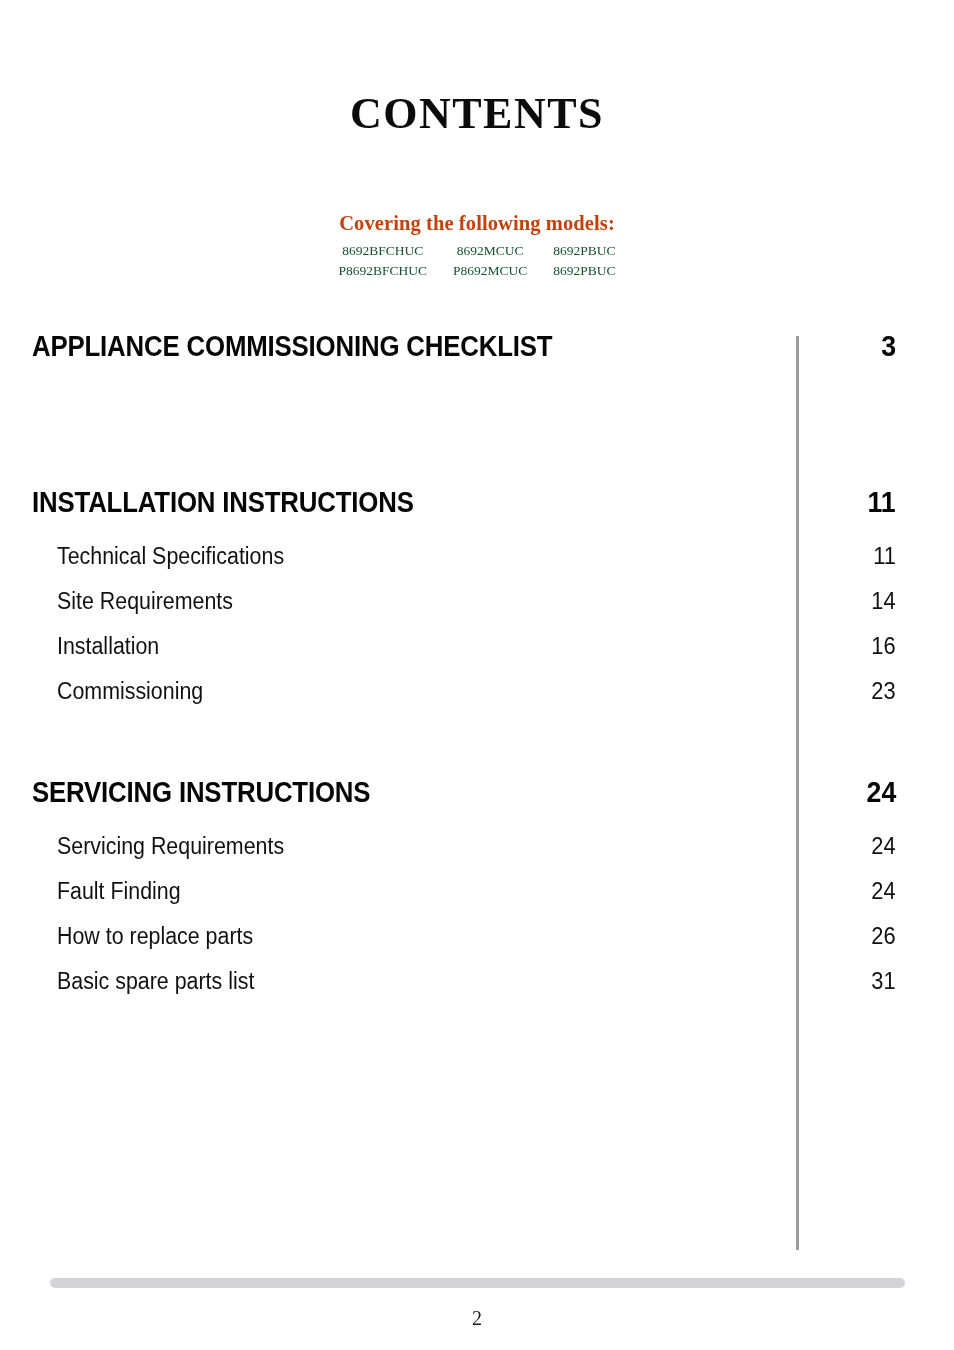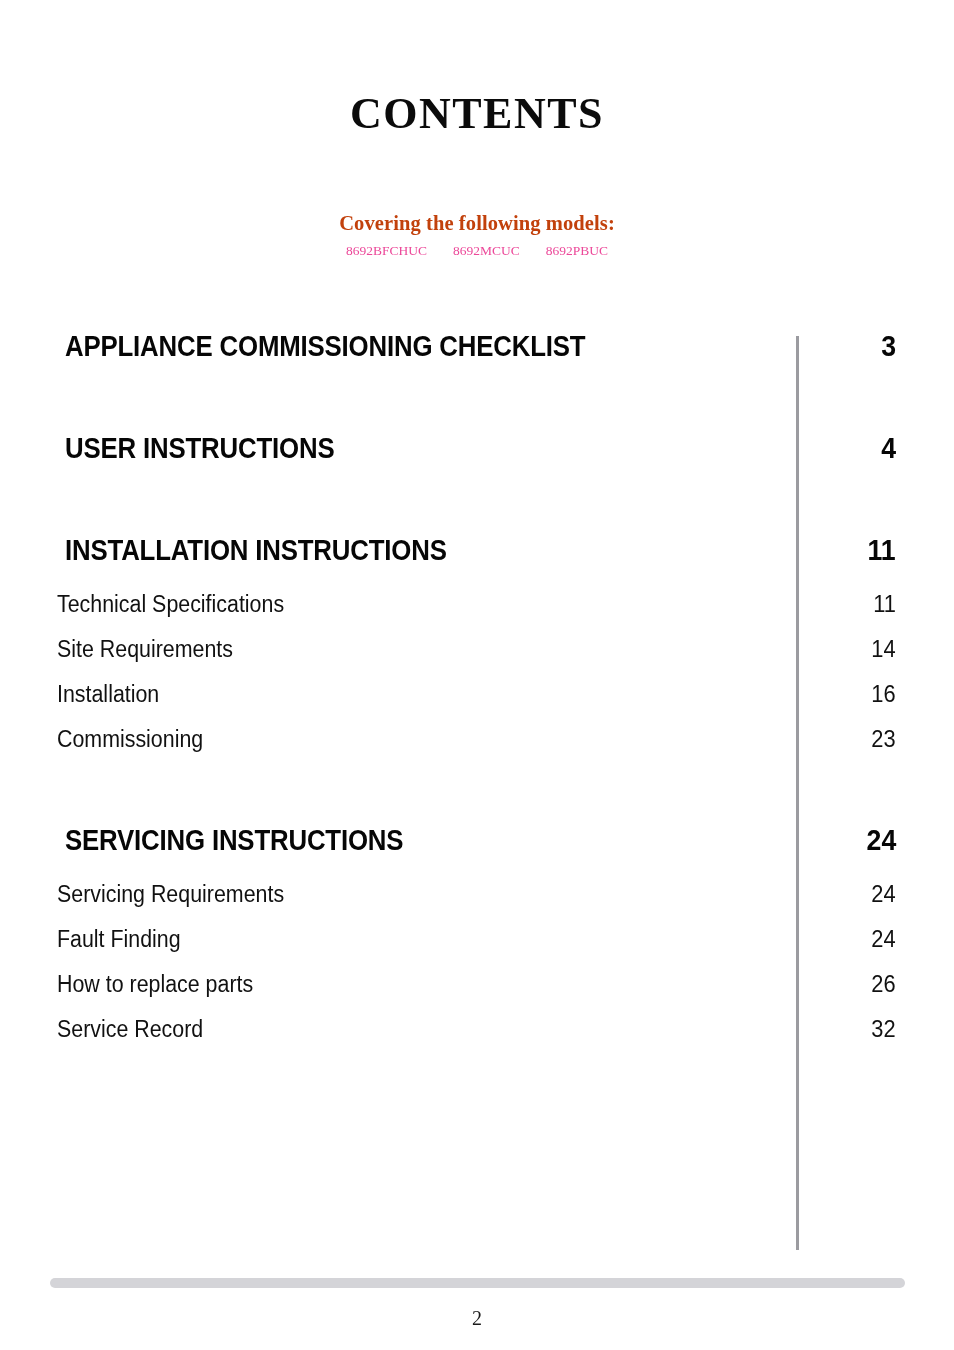--- a/index.html
+++ b/index.html
@@ -51,21 +51,21 @@
     font-weight: bold;
     font-size: 20.5px;
     color: #c2410c;
     letter-spacing: 0.1px;
   }
   .models-table {
     margin: 6px auto 0 auto;
     border-collapse: collapse;
     font-family: "Liberation Serif", "DejaVu Serif", serif;
     font-size: 13.5px;
-    color: #ec4899;
+    color: #14532d;
   }
   .models-table td {
     padding: 1px 13px;
     text-align: center;
     white-space: nowrap;
     line-height: 1.33;
   }
 
   
   .v-rule {
@@ -96,21 +96,21 @@
   }
   .toc-row .page-num {
     position: absolute;
     right: 58px;
     text-align: right;
     white-space: nowrap;
   }
 
   
   .toc-row.section {
-    padding-left: 65px;
+    padding-left: 32px;
     margin-bottom: 0;
   }
   .toc-row.section .label {
     font-family: "Liberation Sans", sans-serif;
     font-weight: bold;
     font-size: 29px;
     letter-spacing: -0.2px;
     line-height: 48px;
     transform: scaleX(0.89);
     transform-origin: left center;
@@ -182,36 +182,37 @@
 
   <div class="models-block">
     <div class="models-heading">Covering the following models:</div>
     <table class="models-table">
       <tbody>
           <tr>
             <td>8692BFCHUC</td>
             <td>8692MCUC</td>
             <td>8692PBUC</td>
           </tr>
+          <tr>
+            <td>P8692BFCHUC</td>
+            <td>P8692MCUC</td>
+            <td>8692PBUC</td>
+          </tr>
         </tbody>
     </table>
   </div>
 
   <div class="v-rule"></div>
 
   <div class="toc">
       <div class="toc-row section">
         <span class="label">APPLIANCE COMMISSIONING CHECKLIST</span>
         <span class="page-num">3</span>
       </div>
       <div class="group-gap-lg"></div>
-      <div class="toc-row section">
-        <span class="label">USER INSTRUCTIONS</span>
-        <span class="page-num">4</span>
-      </div>
       <div class="group-gap-lg"></div>
       <div class="toc-row section">
         <span class="label">INSTALLATION INSTRUCTIONS</span>
         <span class="page-num">11</span>
       </div>
       <div class="group-gap-sm"></div>
       <div class="toc-row item">
         <span class="label">Technical Specifications</span>
         <span class="page-num">11</span>
       </div>
@@ -239,21 +240,21 @@
       </div>
       <div class="toc-row item">
         <span class="label">Fault Finding</span>
         <span class="page-num">24</span>
       </div>
       <div class="toc-row item">
         <span class="label">How to replace parts</span>
         <span class="page-num">26</span>
       </div>
       <div class="toc-row item">
-        <span class="label">Service Record</span>
-        <span class="page-num">32</span>
+        <span class="label">Basic spare parts list</span>
+        <span class="page-num">31</span>
       </div>
     </div>
 
   <div class="footer-bar"></div>
   <div class="footer-page">2</div>
 
 </div>
 
 </body></html>

